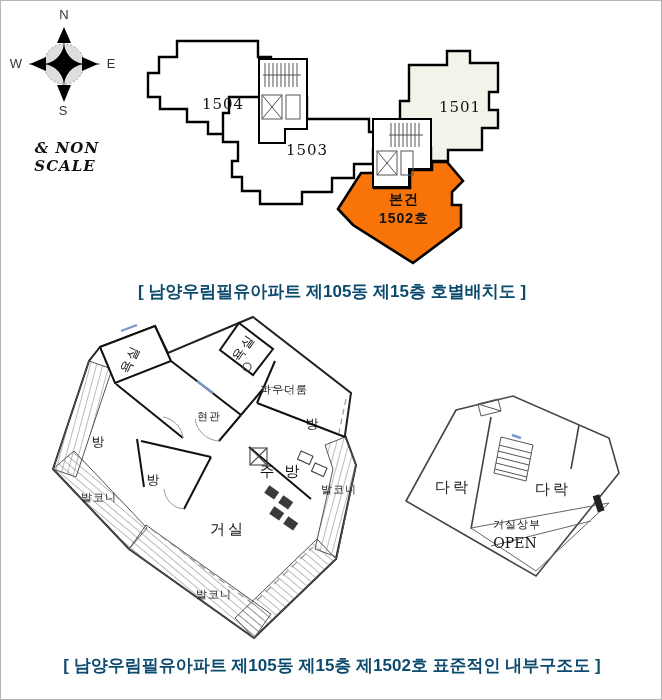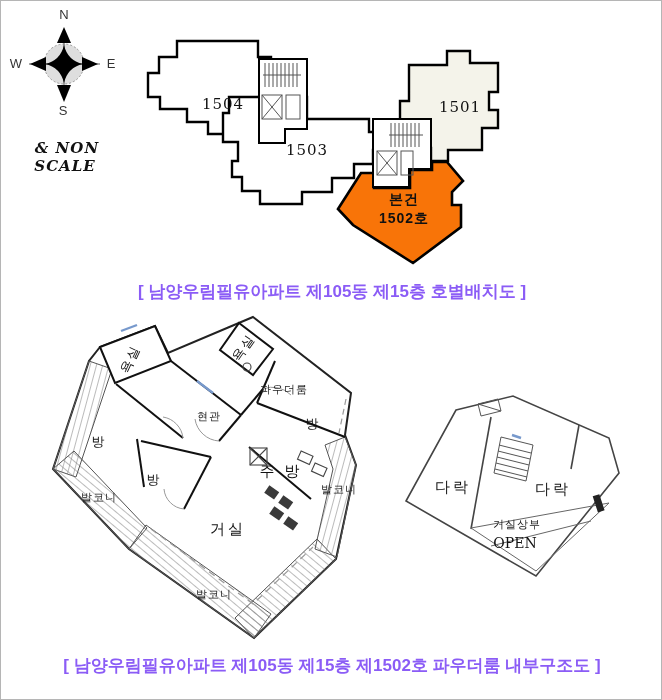--- a/index.html
+++ b/index.html
@@ -14,21 +14,21 @@
   svg text.compassL{font-size:13px;fill:#333;}
   svg text.unitnum{font-size:15px;letter-spacing:1px;}
   svg text.room{font-size:13px;letter-spacing:2px;}
   svg text.roomsm{font-size:11px;letter-spacing:1px;fill:#222;}
   svg text.roombig{font-size:15px;letter-spacing:3px;}
   svg text.subject{font-size:14px;font-weight:600;letter-spacing:1px;}
   svg text.scalenote{font-size:15px;font-weight:bold;font-style:italic;
     font-family:"DejaVu Serif",serif;letter-spacing:1px;}
   .caption{
     position:absolute;left:0;width:662px;text-align:center;
-    font-size:17px;font-weight:bold;color:#8b5cf6;letter-spacing:0px;
+    font-size:17px;font-weight:bold;color:#0c4a6e;letter-spacing:0px;
     font-family:"Liberation Sans",sans-serif;
   }
   .cap-top{top:279px;}
   .cap-bottom{top:653px;}
 </style>
 </head>
 <body>
 
 <div class="page">
 
@@ -220,15 +220,15 @@
     <rect x="594" y="494" width="7" height="17" transform="rotate(-18 597 502)" fill="#222"></rect>
 
     <text class="roombig" x="452" y="491" text-anchor="middle">다락</text>
     <text class="roombig" x="552" y="493" text-anchor="middle">다락</text>
     <text class="roomsm" x="516" y="527" text-anchor="middle">거실상부</text>
     <text class="serif" x="514" y="547" text-anchor="middle" font-size="14">OPEN</text>
   </g>
 </svg>
 
 <div class="caption cap-top">[ 남양우림필유아파트 제105동 제15층 호별배치도 ]</div>
-<div class="caption cap-bottom">[ 남양우림필유아파트 제105동 제15층 제1502호 파우더룸 내부구조도 ]</div>
+<div class="caption cap-bottom">[ 남양우림필유아파트 제105동 제15층 제1502호 표준적인 내부구조도 ]</div>
 
 </div>
 
 </body></html>

